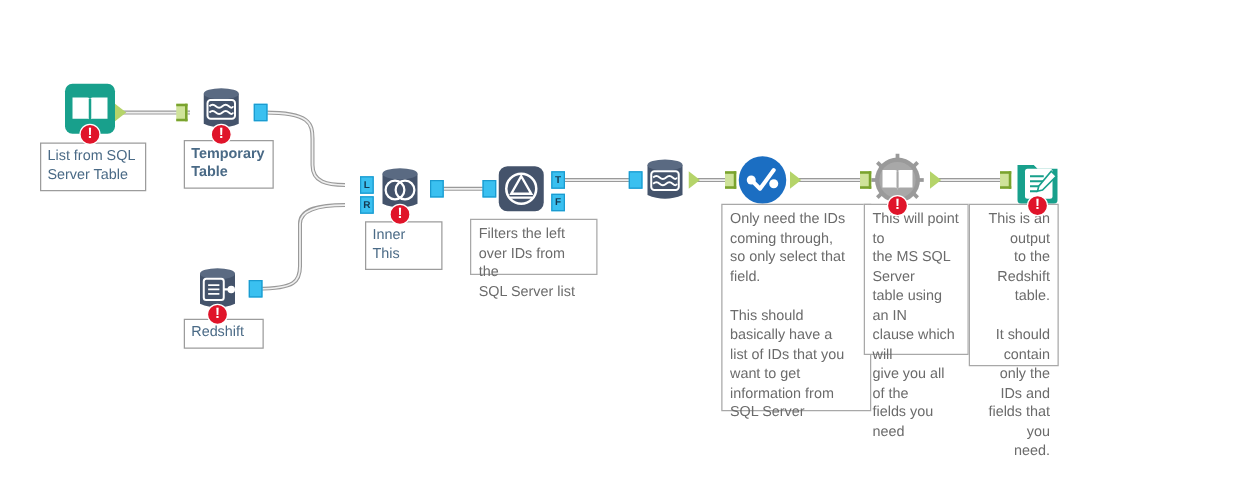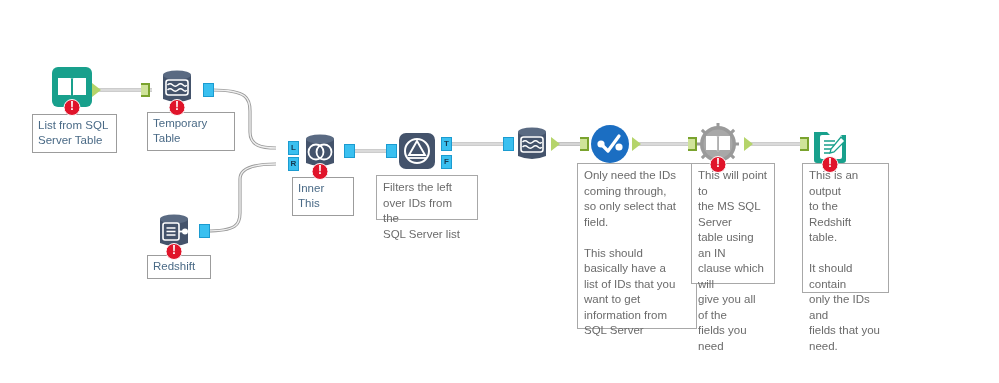--- a/index.html
+++ b/index.html
@@ -84,21 +84,21 @@
     <svg viewBox="0 0 44 44">
       <path d="M8 10 q13 -5 28 0 v24 q-14 6 -28 0 Z" fill="#44536b"></path>
       <ellipse cx="22" cy="10" rx="14" ry="4.5" fill="#5a6a82"></ellipse>
       <rect x="11" y="15" width="22" height="15" rx="2.5" fill="none" stroke="#ffffff" stroke-width="1.6"></rect>
       <path d="M12.5 20 q2.6 -2.4 5.2 0 t5.2 0 t5.2 0 t3.4 0" fill="none" stroke="#ffffff" stroke-width="1.5"></path>
       <path d="M12.5 25 q2.6 -2.4 5.2 0 t5.2 0 t5.2 0 t3.4 0" fill="none" stroke="#ffffff" stroke-width="1.5"></path>
     </svg>
     <div class="err"></div>
   </div>
   <div class="anchor" style="left:203px;top:76px;"></div>
-  <div class="label" style="left:147px;top:105px;width:88px;">Temporary Table</div>
+  <div class="label" style="left:147px;top:105px;width:72px;font-weight:bold;">Temporary Table</div>
 
   <div class="node" style="left:152px;top:202px;">
     <svg viewBox="0 0 44 44">
       <path d="M8 10 q13 -5 28 0 v24 q-14 6 -28 0 Z" fill="#44536b"></path>
       <ellipse cx="22" cy="10" rx="14" ry="4.5" fill="#5a6a82"></ellipse>
       <rect x="11" y="14" width="16" height="17" rx="2" fill="none" stroke="#ffffff" stroke-width="1.6"></rect>
       <path d="M14.5 19 h9 M14.5 22.5 h9 M14.5 26 h9" stroke="#ffffff" stroke-width="1.4"></path>
       <path d="M27 22.5 h4" stroke="#ffffff" stroke-width="1.8"></path>
       <circle cx="33" cy="22.5" r="3" fill="#ffffff"></circle>
     </svg>
@@ -202,21 +202,21 @@
   <div class="arrowin" style="left:800px;top:130px;"></div>
   <div class="node" style="left:808px;top:115px;">
     <svg viewBox="0 0 44 44">
       <path d="M6 10 h13 l3 3 h16 v25 q0 3 -3 3 H9 q-3 0 -3 -3 Z" fill="#18a08c"></path>
       <rect x="12" y="13" width="22" height="24" rx="2" fill="#ffffff"></rect>
       <path d="M16 19 h11 M16 23 h11 M16 27 h8 M16 31 h6" stroke="#18a08c" stroke-width="1.7"></path>
       <path d="M33 15 L37 19 L26 30 L22 31 L23 27 Z" fill="#ffffff" stroke="#18a08c" stroke-width="1.3"></path>
     </svg>
     <div class="err"></div>
   </div>
-  <div class="note" style="left:802px;top:156px;width:87px;height:130px;">This is an output
+  <div class="note" style="left:775px;top:156px;width:72px;height:130px;text-align:right;">This is an output
 to the Redshift
 table.
 
 It should contain
 only the IDs and
 fields that you
 need.</div>
 
 </div>
 

